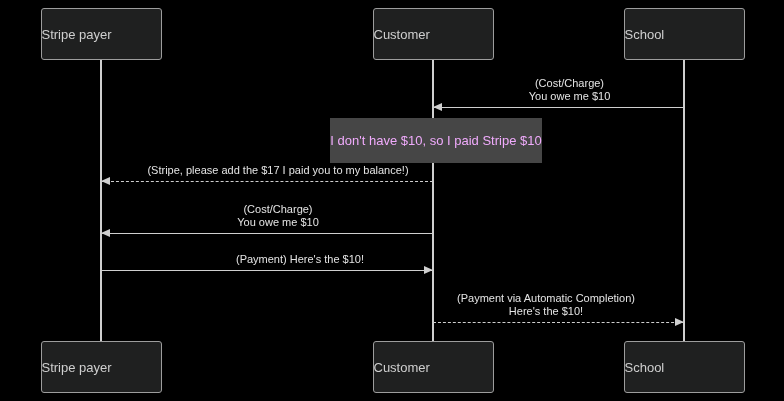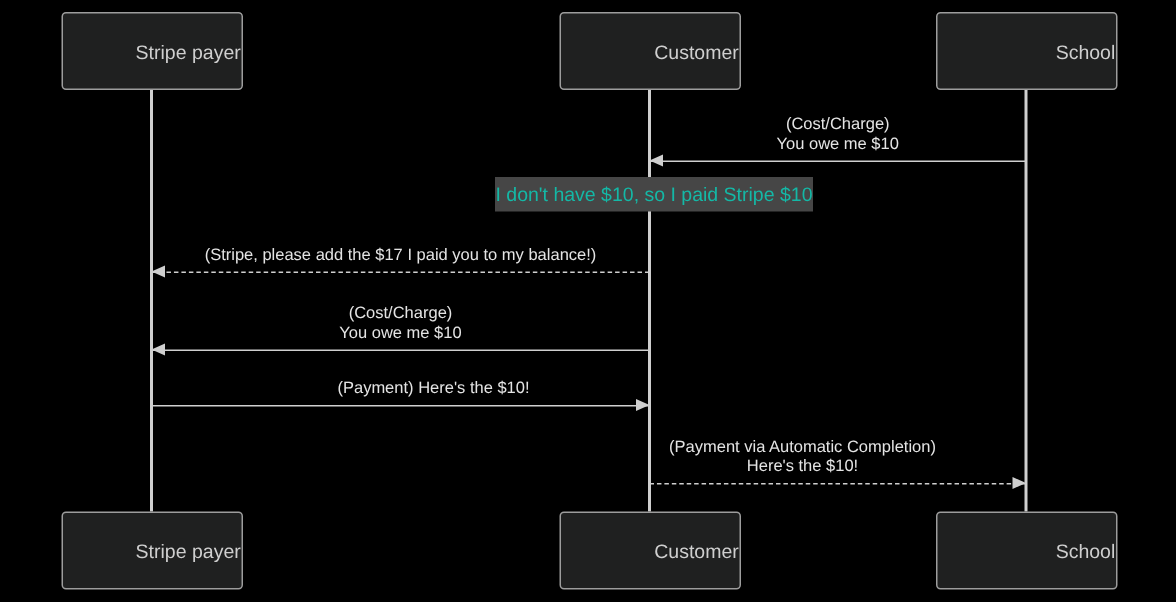--- a/index.html
+++ b/index.html
@@ -20,21 +20,21 @@
   .participant-box {
     position: absolute;
     width: 121px;
     height: 52px;
     background: #1f2020;
     border: 1px solid #9d9d9d;
     border-radius: 3px;
     box-sizing: border-box;
     display: flex;
     align-items: center;
-    justify-content: flex-end;
+    justify-content: flex-start;
   }
   .participant-label {
     color: #cfcfcf;
     font-size: 13px;
     font-family: "Liberation Sans", sans-serif;
     white-space: nowrap;
   }
   .lifeline {
     position: absolute;
     width: 2px;
@@ -62,20 +62,21 @@
     border-left: 9px solid #cfcfcf;
   }
   .msg-text {
     position: absolute;
     color: #e4e4e4;
     font-size: 11px;
     font-family: "Liberation Sans", sans-serif;
     text-align: center;
     line-height: 13px;
     white-space: nowrap;
+    margin-left: 11px;
   }
   .note-box {
     position: absolute;
     background: #464646;
     color: #b9b9b9;
     font-size: 13px;
     font-family: "Liberation Sans", sans-serif;
     display: flex;
     align-items: center;
     justify-content: center;
@@ -129,14 +130,14 @@
     <div class="arrowhead right" style="left: 424px; border-left-color: rgb(207, 207, 207); top: 266px;"></div>
     <div class="msg-text" style="left: 101px; width: 376px; top: 253px; color: rgb(228, 228, 228);">
       <div>(Payment) Here's the $10!</div>
     </div>
     <div class="msg-line dashed" style="left: 433px; top: 322px; width: 251px; border-top-color: rgb(207, 207, 207);"></div>
     <div class="arrowhead right" style="left: 675px; border-left-color: rgb(207, 207, 207); top: 318px;"></div>
     <div class="msg-text" style="left: 433px; width: 204px; top: 292px; color: rgb(228, 228, 228);">
       <div>(Payment via Automatic Completion)</div>
       <div>Here's the $10!</div>
     </div>
-    <div class="note-box" style="left: 330px; top: 118px; width: 212px; height: 23px; background: rgb(70, 70, 70); color: #14b8a6;">I don't have $10, so I paid Stripe $10</div>
+    <div class="note-box" style="left: 330px; top: 118px; width: 212px; height: 45px; background: rgb(70, 70, 70); color: #f0abfc;">I don't have $10, so I paid Stripe $10</div>
   </div>
 
 </body></html>

